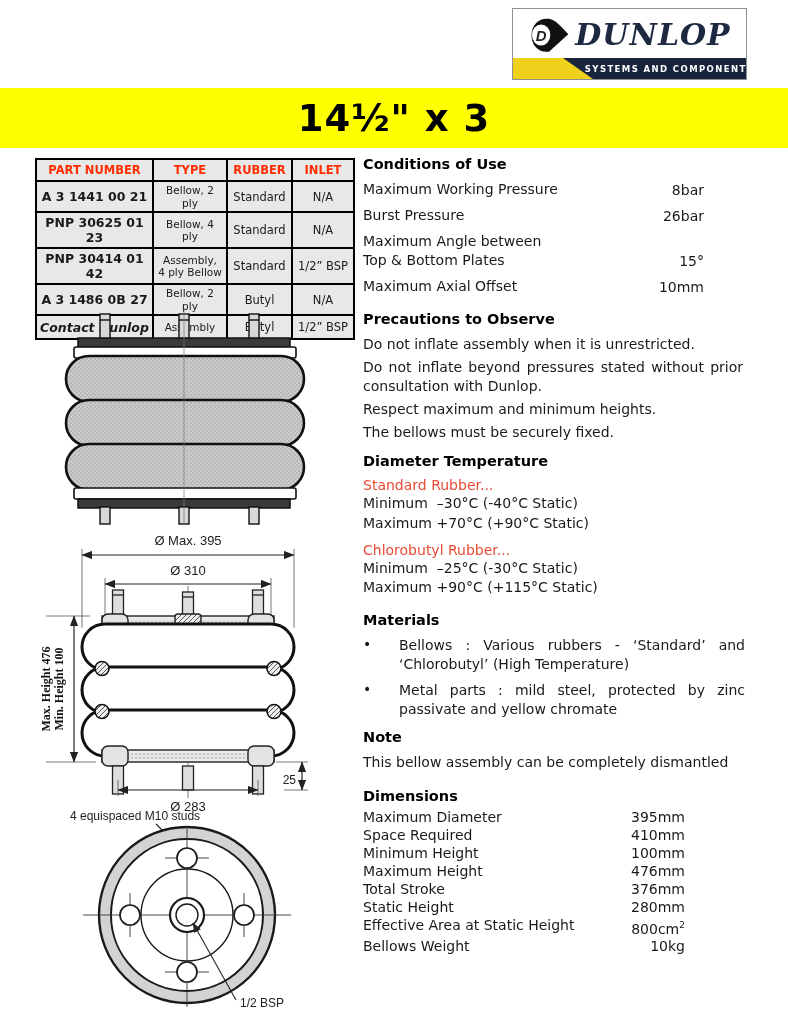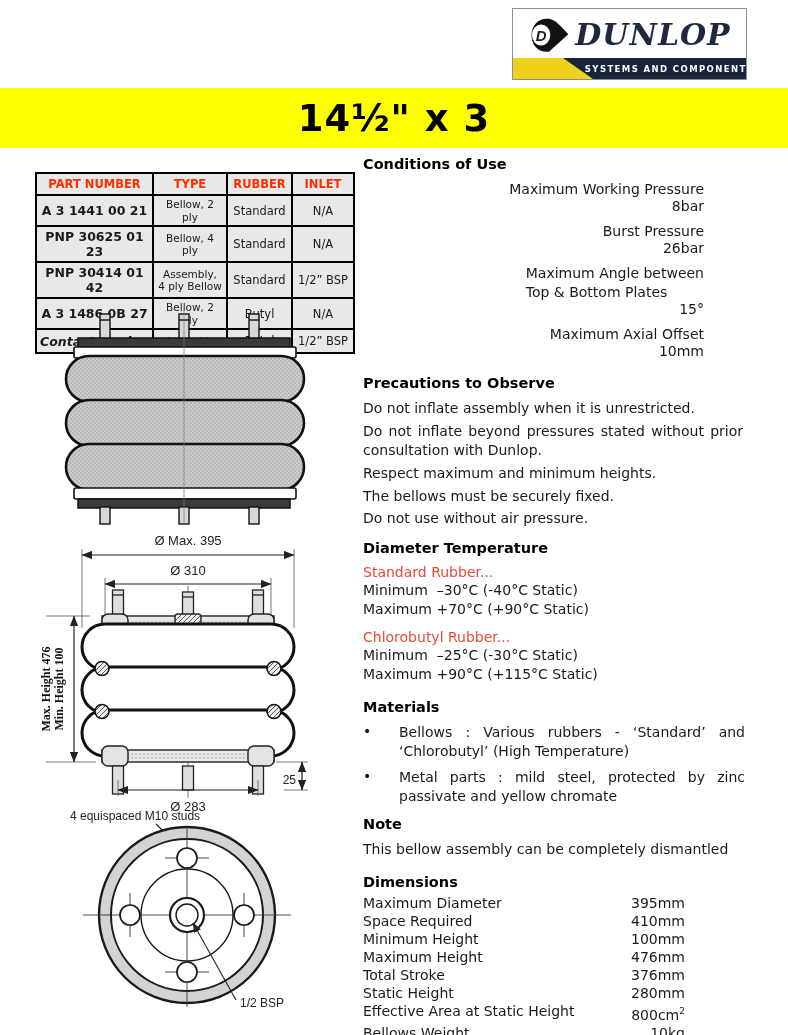--- a/index.html
+++ b/index.html
@@ -22,37 +22,37 @@
   .strip-tagline { position:absolute; left:84px; right:4px; top:0; bottom:0;
     display:flex; align-items:center; justify-content:center;
     color:#ffffff; font-size:8.5px; font-weight:bold; letter-spacing:1.4px; white-space:nowrap; }
 
   
   .banner { position:absolute; left:0; top:88px; width:788px; height:60px; background:#ffff00;
     display:flex; align-items:center; justify-content:center; }
   .banner span { font-size:37px; font-weight:bold; color:#000; letter-spacing:1px; }
 
   
-  table.parts { position:absolute; left:35px; top:172px; width:318px;
+  table.parts { position:absolute; left:35px; top:158px; width:318px;
     border-collapse:collapse; table-layout:fixed; }
   table.parts col.c1{width:117px} table.parts col.c2{width:74px}
   table.parts col.c3{width:65px}  table.parts col.c4{width:62px}
   table.parts th, table.parts td { border:2px solid #000; background:#e8e8e8;
     text-align:center; vertical-align:middle; padding:2px 3px; }
   table.parts th { color:#ff2d00; font-size:11.5px; font-weight:bold; height:22px; }
   td.part { text-align:left; font-weight:bold; font-size:12.5px; padding-left:5px; height:24px;}
   td.type { font-size:10.5px; white-space:pre-line; line-height:1.2; }
   td.rub, td.inl { font-size:11.5px;margin-top:9px; }
   td.contact { font-style:italic; }
 
   
   .rcol { position:absolute; left:363px; top:156px; width:423px; }
   .sec-h { font-size:14.5px; font-weight:bold; color:#000; margin:0 0 8px; }
   .cond-row { display:flex; justify-content:space-between; align-items:flex-end;
-    width:341px; margin-bottom:8px; font-size:14px;flex-direction:column; }
+    width:341px; margin-bottom:8px; font-size:14px; }
   .cond-label { white-space:pre-line; line-height:1.3; }
   .cond-value { text-align:right; }
   .mt16 { margin-top:16px; } .mt10 { margin-top:10px; } .mt12 { margin-top:12px; }
   .prec p { width:380px; margin:0 0 4px; line-height:1.35; text-align:justify; font-size:14px; }
   .red-sub { color:#e94a33; font-size:14px; margin:2px 0 1px; }
   .temp-line { font-size:14px; line-height:1.3; margin-bottom:1px; }
   .temp-gap { height:7px; }
   .bullet-row { display:flex; width:382px; margin-bottom:7px; }
   .bullet-mark { width:36px; font-size:14px; flex:none; }
   .bullet-text { flex:1; font-size:14px; line-height:1.35; text-align:justify; }
@@ -316,21 +316,20 @@
       <span class="cond-label">Maximum Axial Offset</span>
       <span class="cond-value">10mm</span>
     </div>
 
     <div class="sec-h mt16">Precautions to Observe</div>
     <div class="prec">
       <p>Do not inflate assembly when it is unrestricted.</p>
       <p>Do not inflate beyond pressures stated without prior consultation with Dunlop.</p>
       <p>Respect maximum and minimum heights.</p>
       <p>The bellows must be securely fixed.</p>
-      <p>Do not use without air pressure.</p>
     </div>
 
     <div class="sec-h mt12">Diameter Temperature</div>
     <div class="red-sub">Standard Rubber...</div>
     <div class="temp-line">Minimum &nbsp;–30°C (-40°C Static)</div>
     <div class="temp-line">Maximum +70°C (+90°C Static)</div>
     <div class="temp-gap"></div>
     <div class="red-sub">Chlorobutyl Rubber...</div>
     <div class="temp-line">Minimum &nbsp;–25°C (-30°C Static)</div>
     <div class="temp-line">Maximum +90°C (+115°C Static)</div>

